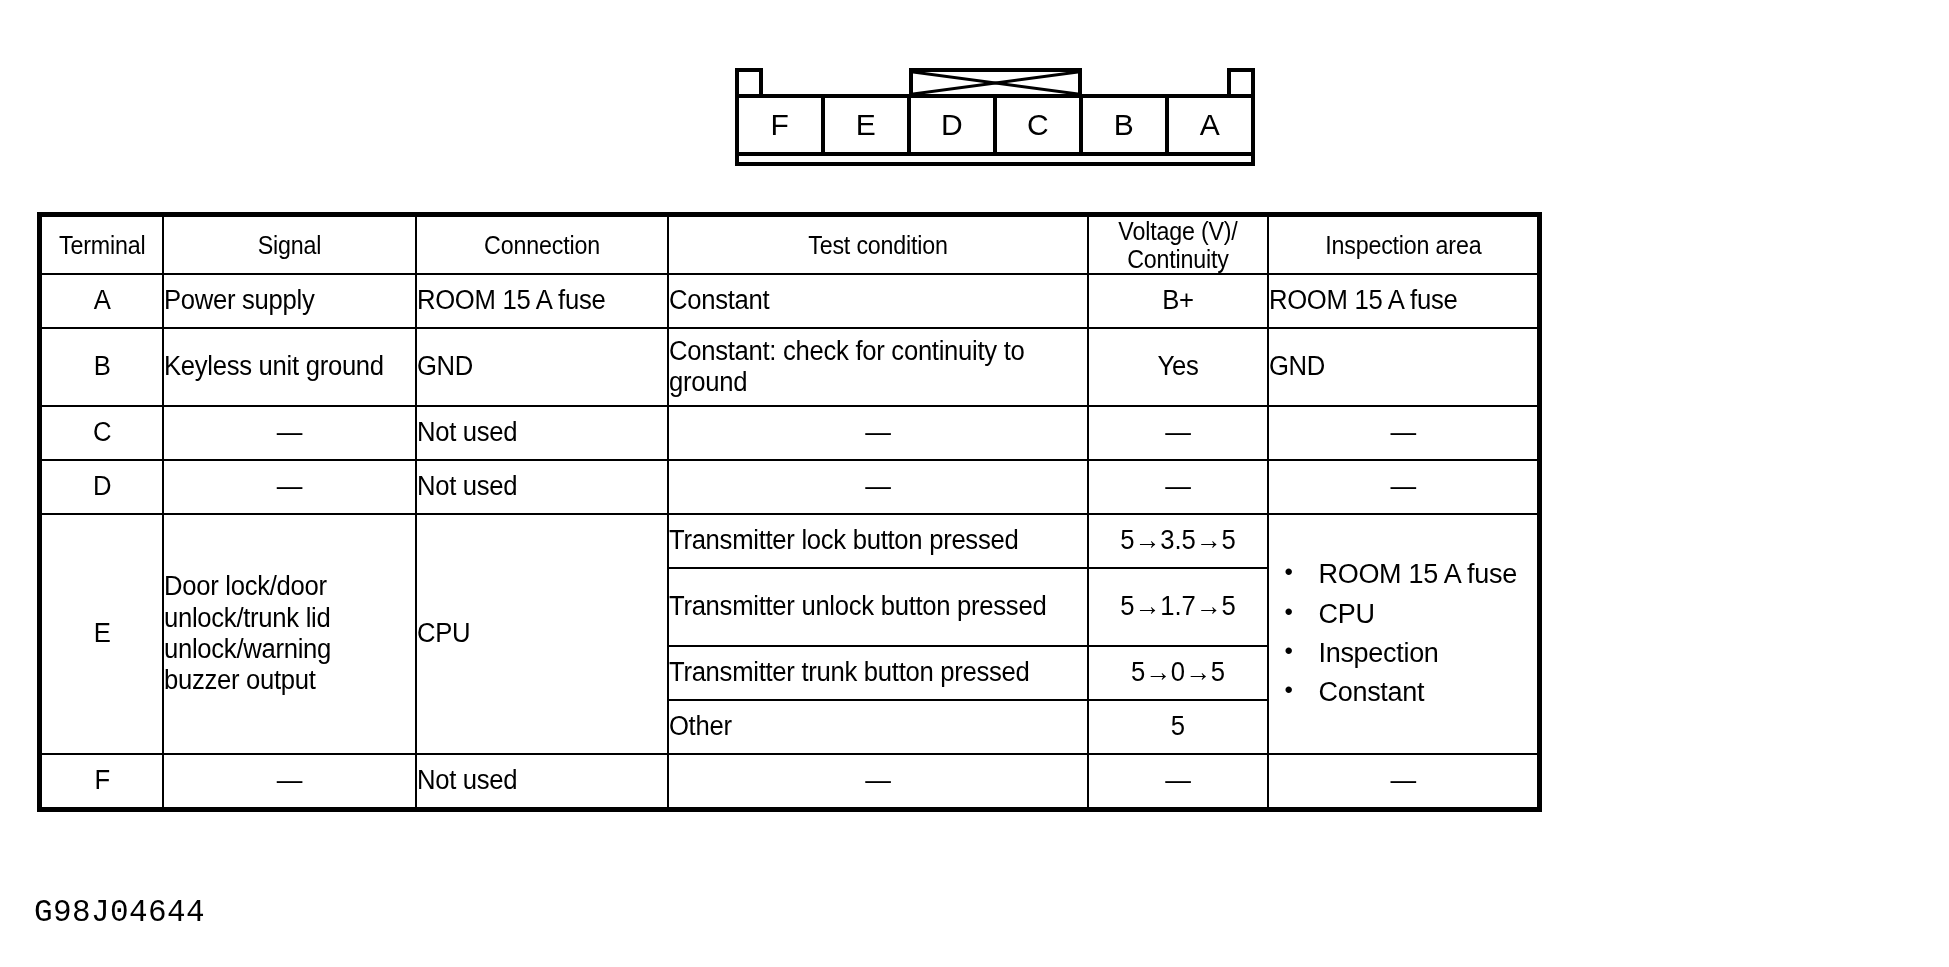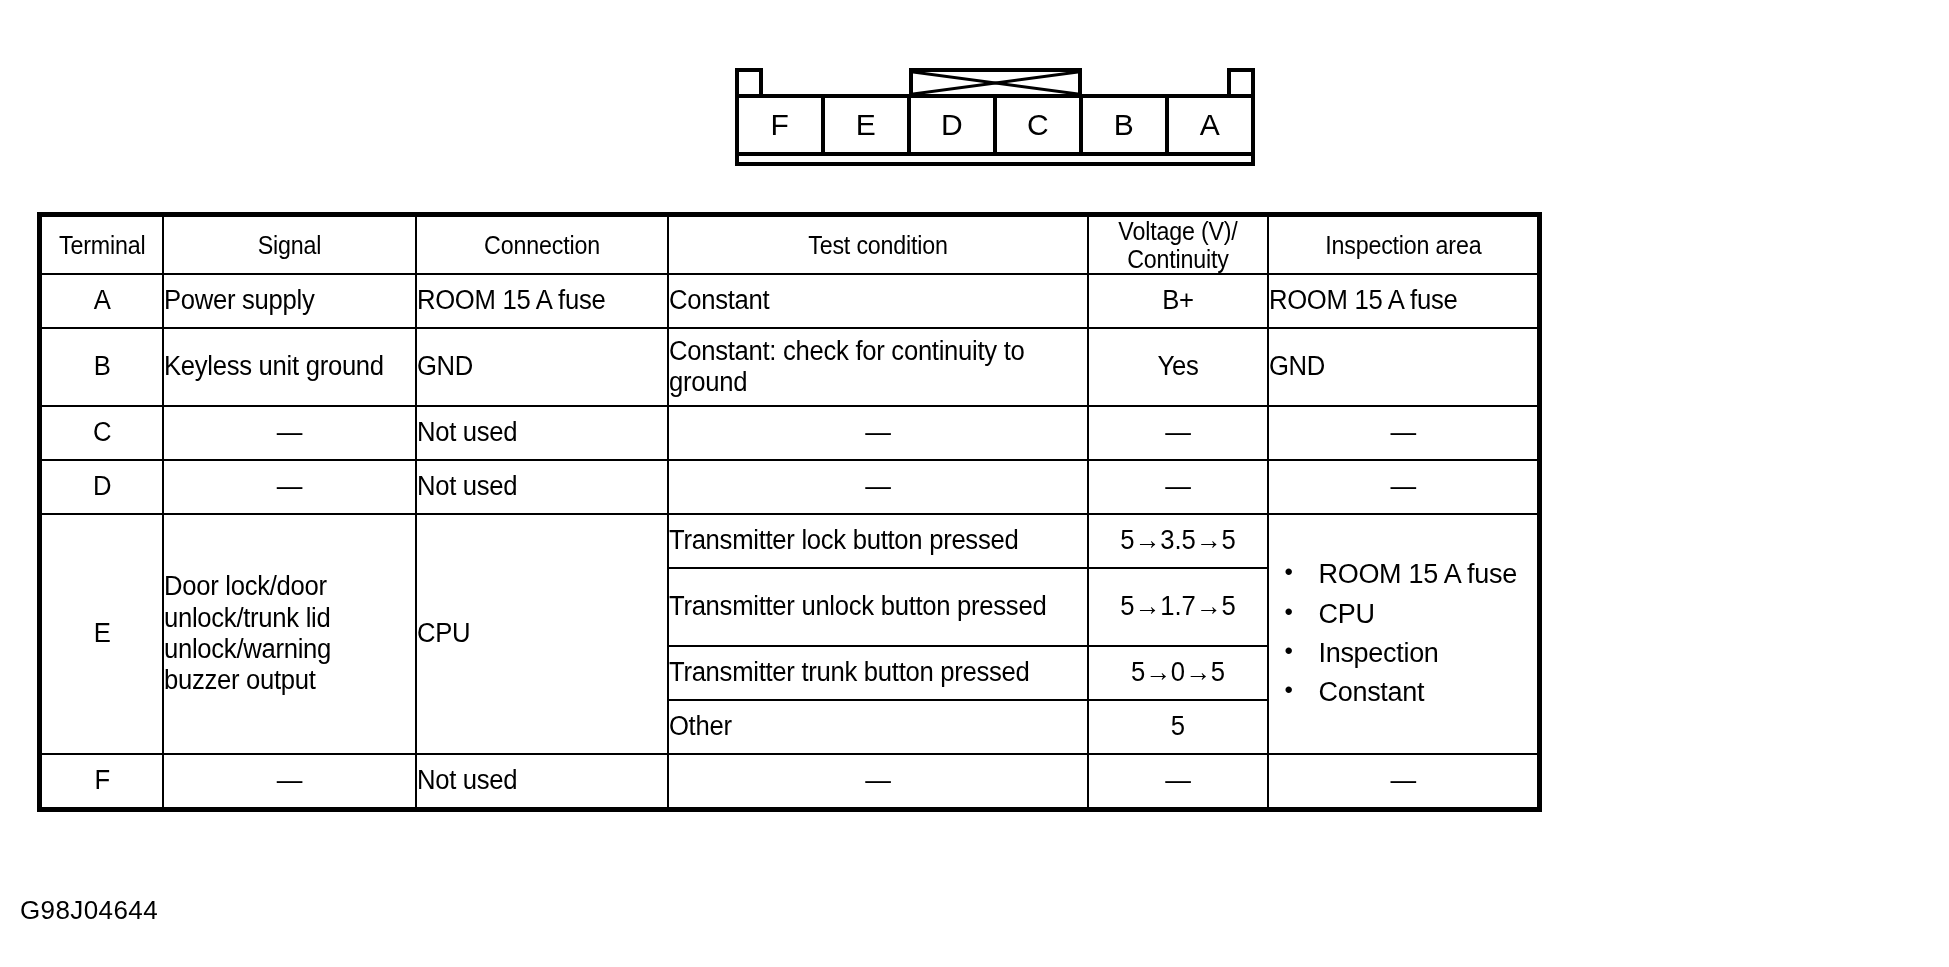--- a/index.html
+++ b/index.html
@@ -166,25 +166,25 @@
     left: 0;
     top: -1px;
     font-size: 24px;
   }
 
   .arrow-val { font-size: 27px; letter-spacing: 0px; }
 
   
   #figure-caption {
     position: absolute;
-    left: 20px;
+    left: 34px;
     top: 895px;
-    font-size: 26px;
+    font-size: 31px;
     letter-spacing: 0.4px;
-    font-family: Liberation Sans, sans-serif;
+    font-family: Liberation Mono, monospace;
   }
 </style>
 </head>
 <body>
 
 <div id="connector-diagram">
 
   <div class="conn-notch-row">
     <div class="conn-notch left"></div>
     <div class="conn-xbox">

